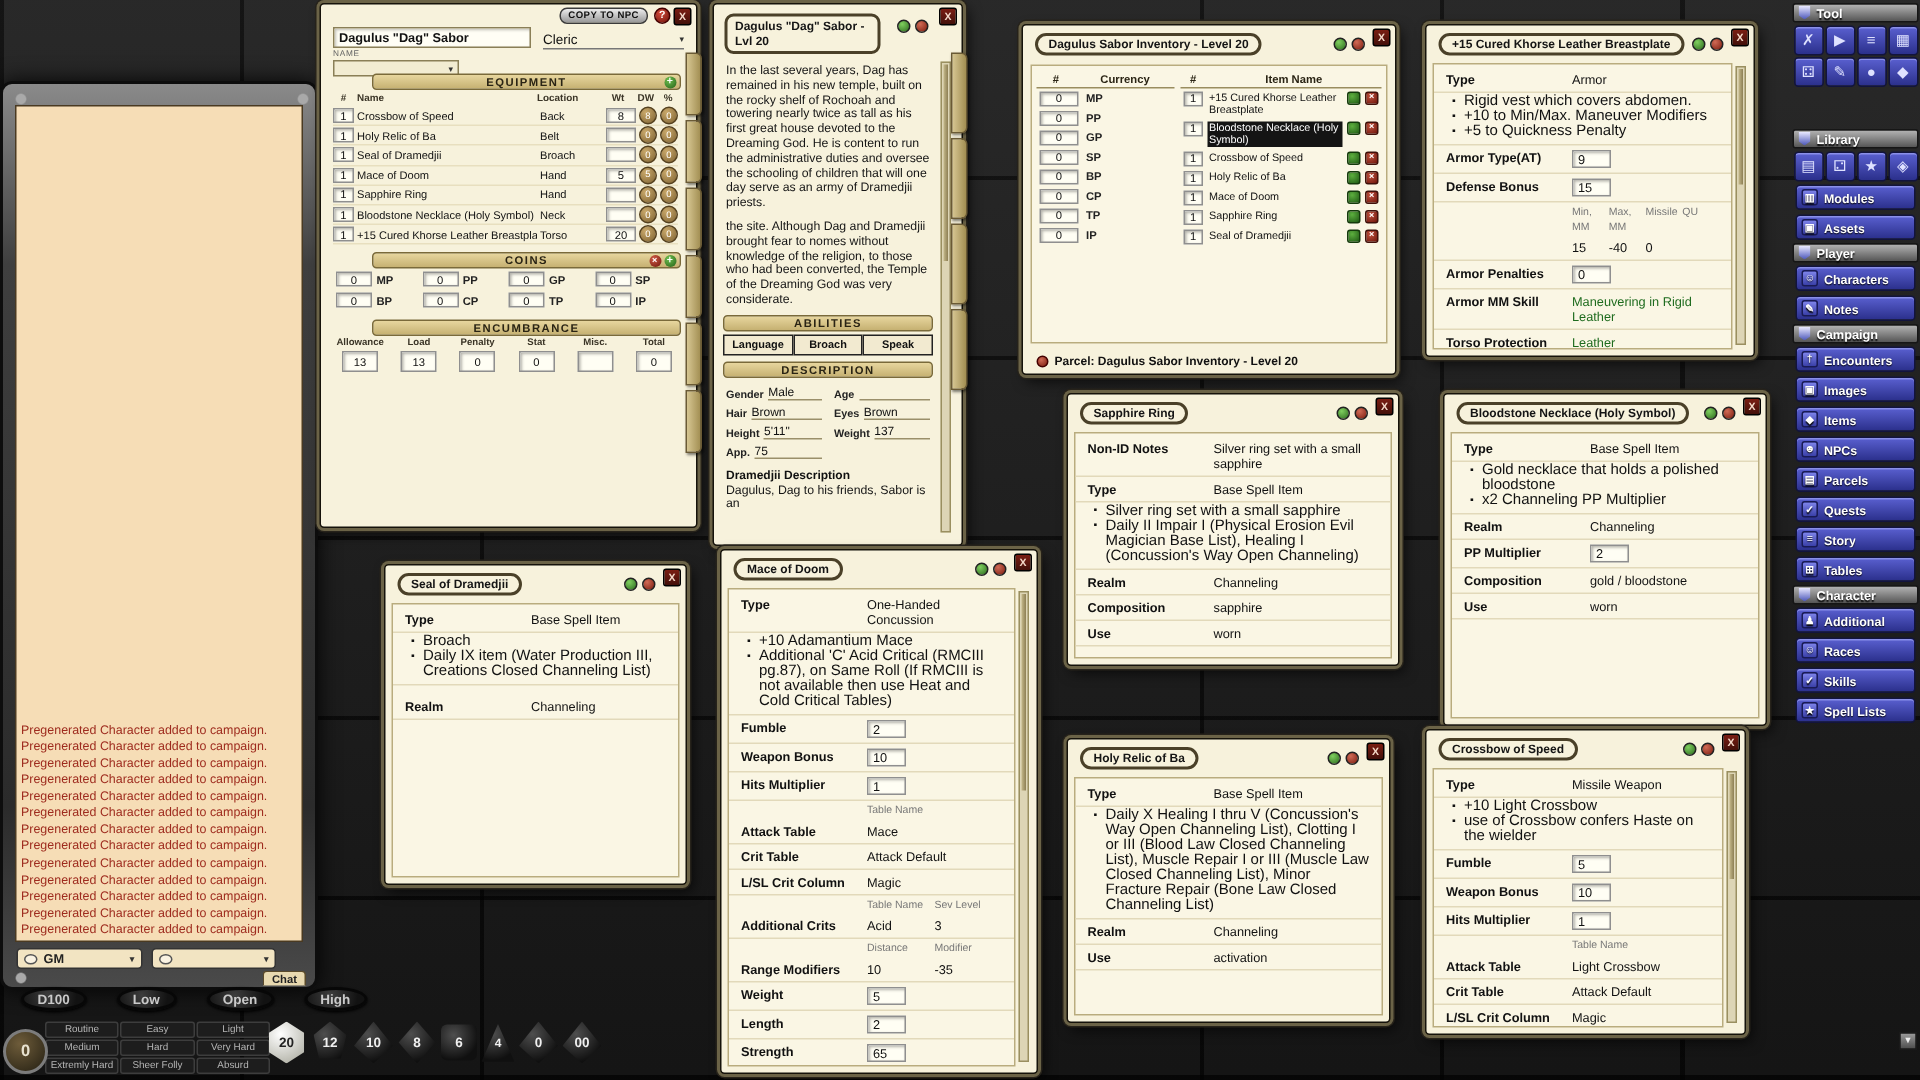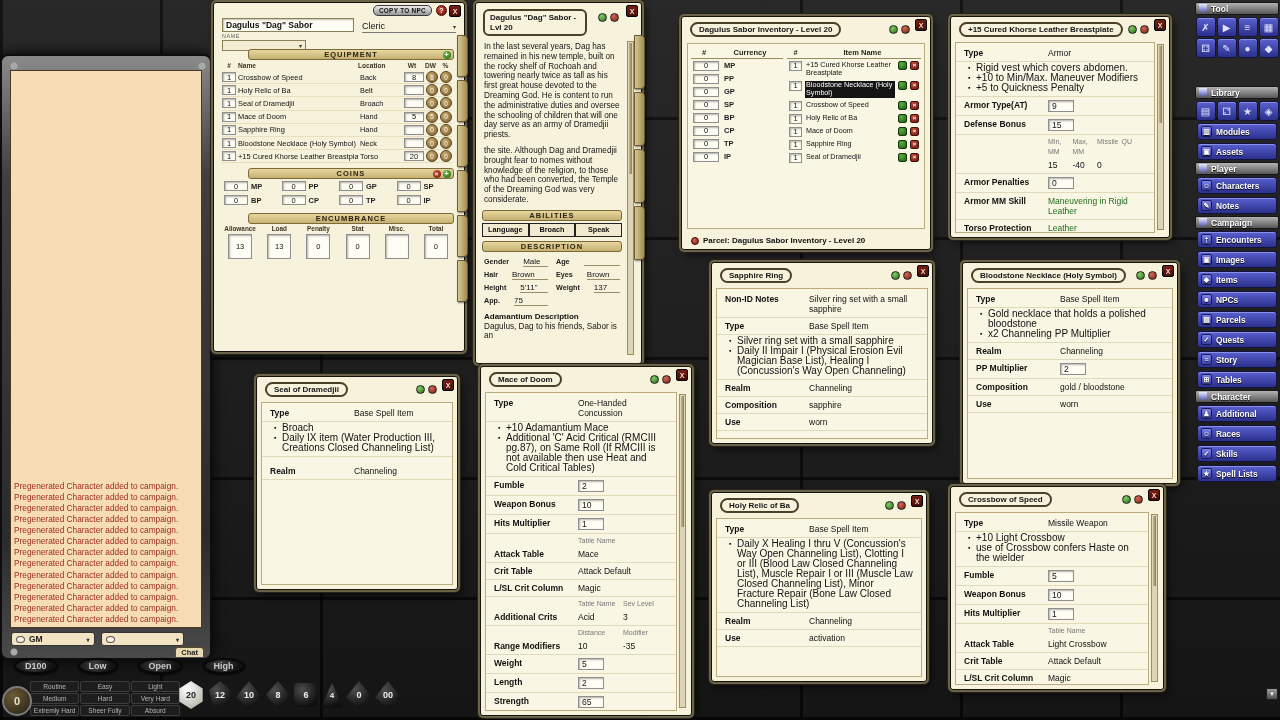--- a/index.html
+++ b/index.html
@@ -102,36 +102,36 @@
   .h-wt{flex:0 0 20px;text-align:center;}
   .h-c{flex:0 0 13px;text-align:center;}
   .circ{flex:0 0 12px;width:12px;height:12px;border-radius:50%;background:radial-gradient(circle at 35% 30%,#caa96b,#7e6232);border:1px solid #54401e;color:#fff;font-size:6.3px;display:flex;align-items:center;justify-content:center;}
   .coingrid{position:absolute;top:178px;left:10px;right:14px;display:grid;grid-template-columns:repeat(4,1fr);row-gap:4px;column-gap:4px;}
   .coin{display:flex;align-items:center;gap:3px;}
   .coin .nbox{width:24px;height:10px;}
   .clab{font-size:7.5px;font-weight:bold;color:#222;}
   .encgrid{position:absolute;top:222px;left:8px;right:10px;display:flex;gap:3px;}
   .enccell{flex:1;text-align:center;}
   .ench{font-size:6.4px;font-weight:bold;color:#3a3426;margin-bottom:2px;white-space:nowrap;}
-  .encv{width:24px;height:25px;margin:0 auto;}
+  .encv{width:24px;height:14px;margin:0 auto;}
   .tabstrip{position:absolute;right:-4px;top:32px;width:11px;display:flex;flex-direction:column;gap:3px;z-index:2;}
   .tab{height:42px;background:linear-gradient(90deg,#d6c692,#a28e52);border:1px solid #6a5a35;border-radius:0 4px 4px 0;box-shadow:1px 1px 2px rgba(0,0,0,0.5);}
   .ts4 .tab{height:54px;}
 
   
   .wtitle2{position:absolute;top:6px;left:7px;width:104px;background:#f7f2dc;border:2px solid #4a4028;border-radius:6px;padding:2px 5px;
     font-size:8px;font-weight:bold;line-height:9.5px;color:#151515;z-index:3;}
   .minibody{position:absolute;top:38px;left:5px;right:18px;bottom:5px;overflow:hidden;}
   .bio{font-size:8.2px;line-height:9.8px;color:#151515;padding:1px 3px;}
   .bio+.bio{margin-top:4px;}
   .secbar2{height:11px;background:linear-gradient(#e7d69e,#c6b172);border:1px solid #7a6a3a;border-radius:3px;text-align:center;font-size:7.5px;font-weight:bold;letter-spacing:1px;line-height:10px;color:#2a2414;margin:4px 1px 2px;}
   .abrow{display:flex;margin:0 1px;}
   .abcell{flex:1;border:1px solid #222;background:#f2ead0;font-size:7.3px;font-weight:bold;text-align:center;padding:1.5px 0;color:#111;}
   .descgrid{display:grid;grid-template-columns:1fr 1fr;column-gap:8px;row-gap:3px;padding:3px 3px 0;}
-  .dcell{display:flex;gap:14px;align-items:center;}
+  .dcell{display:flex;gap:3px;align-items:flex-end;}
   .dlab{font-weight:bold;font-size:7.2px;color:#222;}
   .dval{flex:1;border-bottom:1px solid #9a8f6a;font-size:8px;min-height:9px;color:#111;}
   .apptitle{font-weight:bold;font-size:8px;margin:6px 3px 1px;color:#111;}
   .apptext{font-size:8.2px;margin:0 3px;color:#151515;}
 
   
   .parcelbody{position:absolute;top:26px;left:5px;right:5px;bottom:20px;background:#faf6e4;border:1px solid #b9ac7e;display:flex;gap:4px;padding:3px;}
   .ptable{flex:1.25;}
   .ptable.cur{flex:0 0 40%;}
   .pheaders{display:flex;font-size:7.5px;font-weight:bold;border-bottom:1px solid #998d5f;padding:1px 2px;color:#2a2414;gap:4px;}
@@ -476,21 +476,21 @@
           <div class="dcell">
             <span class="dlab">Weight</span>
             <span class="dval">137</span>
           </div>
 
           <div class="dcell">
             <span class="dlab">App.</span>
             <span class="dval">75</span>
           </div>
         </div>
-      <div class="apptitle">Adamantium Description</div>
+      <div class="apptitle">Dramedjii Description</div>
       <div class="apptext">Dagulus, Dag to his friends, Sabor is an</div>
     </div>
     <div class="vscroll" style="right:7px;top:38px;bottom:8px;">
         <div class="thumb"></div>
       </div>
     <div class="tabstrip ts4">
       <div class="tab"></div>
       <div class="tab"></div>
       <div class="tab"></div>
       <div class="tab"></div>

